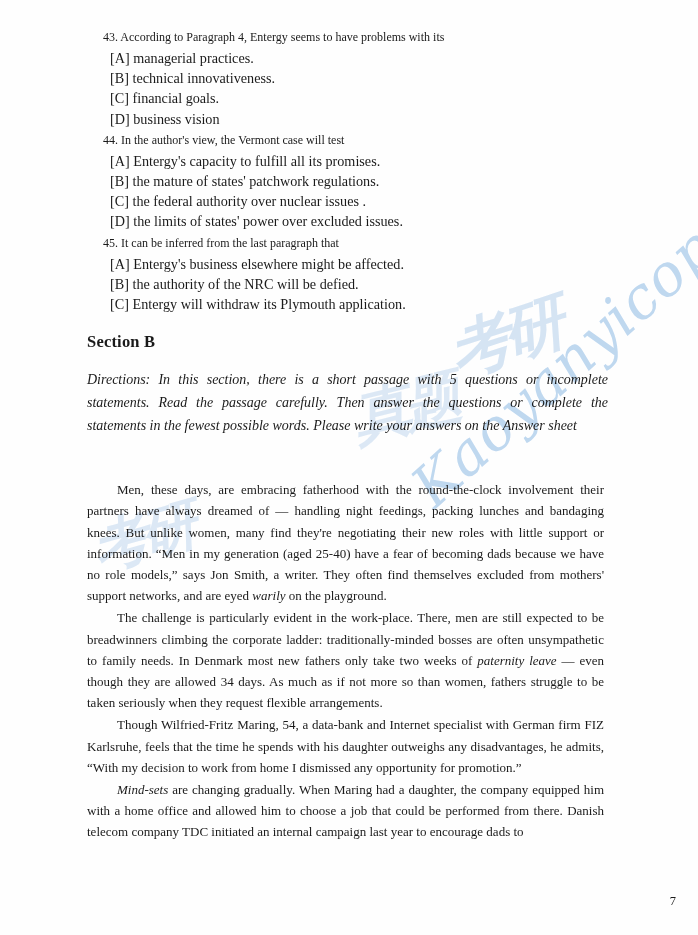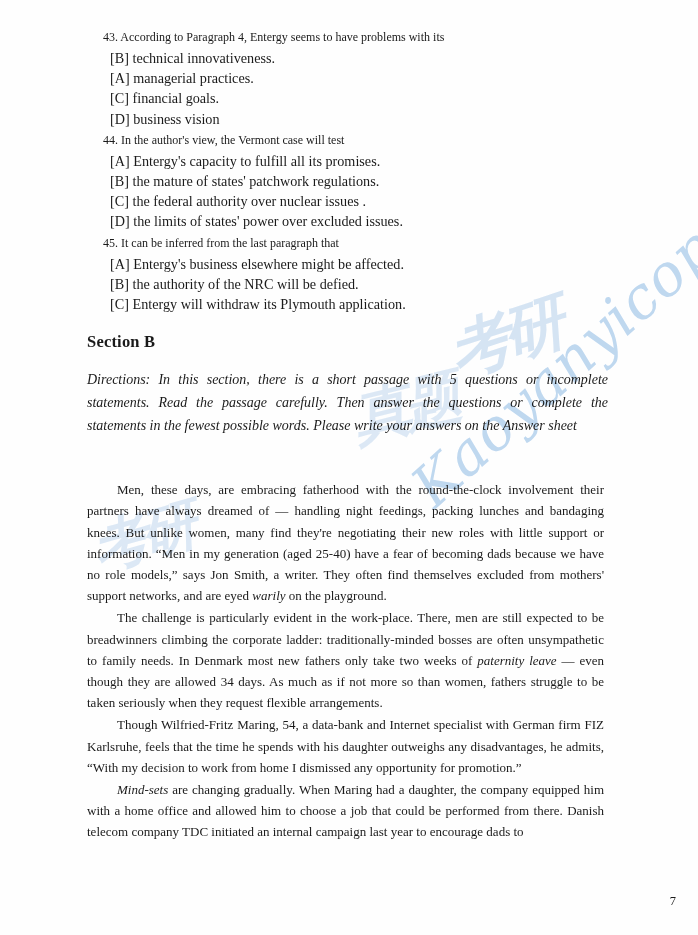--- a/index.html
+++ b/index.html
@@ -147,22 +147,22 @@
     <div class="wm-cjk wm-cjk-1">考研</div>
     <div class="wm-cjk wm-cjk-2">真题</div>
     <div class="wm-cjk wm-cjk-3">考研</div>
     <div class="wm-script">Kaoyanyicop</div>
   </div>
 
   <div class="content">
 
     <div class="q-block">
       <p class="q-stem">43. According to Paragraph 4, Entergy seems to have problems with its</p>
+      <p class="option">[A] managerial practices.</p>
       <p class="option">[B] technical innovativeness.</p>
-      <p class="option">[A] managerial practices.</p>
       <p class="option">[C] financial goals.</p>
       <p class="option">[D] business vision</p>
     </div>
 
     <div class="q-block">
       <p class="q-stem">44. In the author's view, the Vermont case will test</p>
       <p class="option">[A] Entergy's capacity to fulfill all its promises.</p>
       <p class="option">[B] the mature of states' patchwork regulations.</p>
       <p class="option">[C] the federal authority over nuclear issues .</p>
       <p class="option">[D] the limits of states' power over excluded issues.</p>

